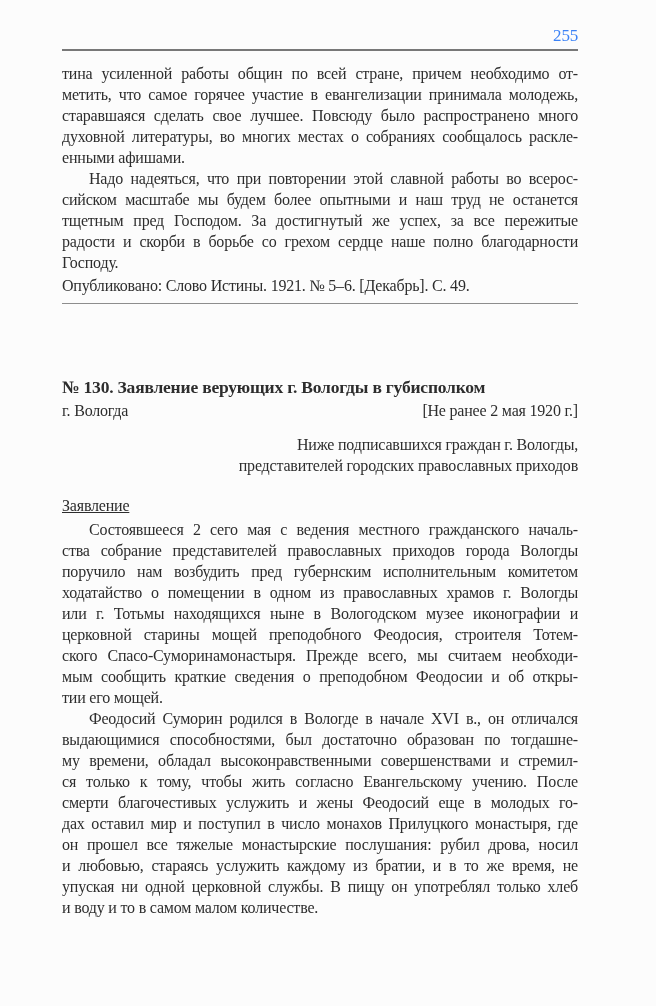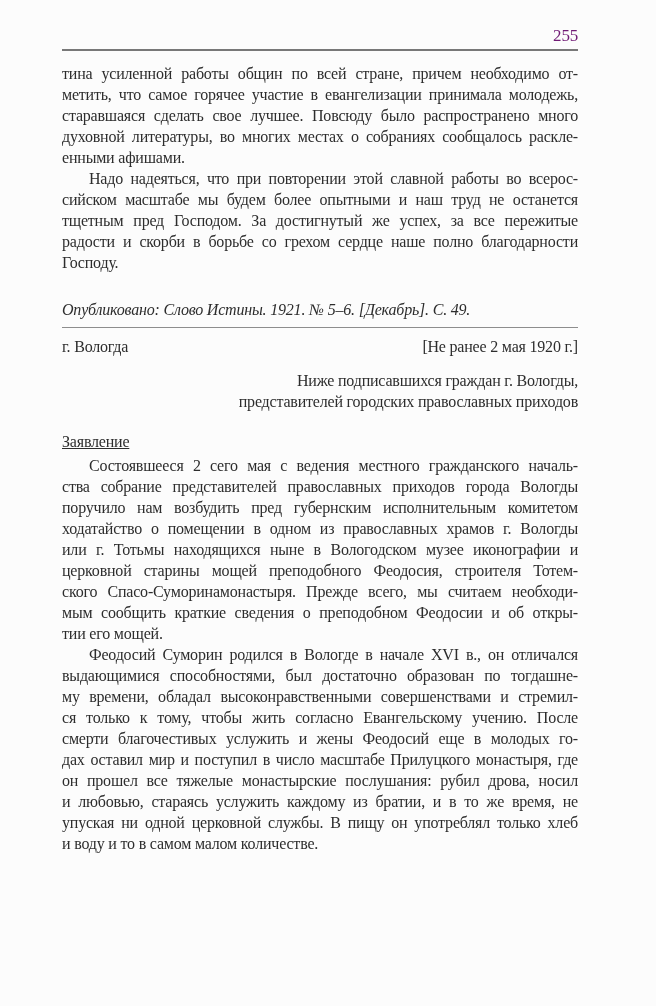--- a/index.html
+++ b/index.html
@@ -21,21 +21,21 @@
     box-sizing: border-box;
   }
   .content {
     margin-left: 62px;
     width: 516px;
   }
   .page-number {
     margin-top: 26px;
     text-align: right;
     font-size: 17px;
-    color: #701a75;
+    color: #3b82f6;
     line-height: 19px;
   }
   .rule-top {
     margin-top: 4px;
     border: 0;
     border-top: 2px solid #787878;
     width: 100%;
   }
   .rule-mid {
     margin-top: 7px;
@@ -50,22 +50,21 @@
     white-space: normal;
   }
   .para.justify > .line:last-child {
     text-align-last: left;
   }
   .para.indent > .line:first-child {
     text-indent: 27px;
   }
   .para-first { margin-top: 12px; }
   .pub-note {
-    margin-top: 26px;
-    font-style: italic;
+    margin-top: 2px;
   }
   .doc-heading {
     margin-top: 72px;
     font-weight: bold;
     font-size: 17.5px;
     line-height: 22px;
   }
   .place-date {
     margin-top: 2px;
     display: flex;
@@ -110,20 +109,21 @@
         <div class="line">сийском масштабе мы будем более опытными и наш труд не останется</div>
         <div class="line">тщетным пред Господом. За достигнутый же успех, за все пережитые</div>
         <div class="line">радости и скорби в борьбе со грехом сердце наше полно благодарности</div>
         <div class="line">Господу.</div>
       </div>
 
     <div class="pub-note">Опубликовано: Слово Истины. 1921. № 5–6. [Декабрь]. С. 49.</div>
 
     <hr class="rule-mid">
 
+    <div class="doc-heading">№ 130. Заявление верующих г. Вологды в губисполком</div>
 
     <div class="place-date">
       <span>г. Вологда</span>
       <span>[Не ранее 2 мая 1920 г.]</span>
     </div>
 
     <div class="para addressee">
         <div class="line">Ниже подписавшихся граждан г. Вологды,</div>
         <div class="line">представителей городских православных приходов</div>
       </div>
@@ -141,21 +141,21 @@
         <div class="line">мым сообщить краткие сведения о преподобном Феодосии и об откры-</div>
         <div class="line">тии его мощей.</div>
       </div>
 
     <div class="para justify indent">
         <div class="line">Феодосий Суморин родился в Вологде в начале XVI в., он отличался</div>
         <div class="line">выдающимися способностями, был достаточно образован по тогдашне-</div>
         <div class="line">му времени, обладал высоконравственными совершенствами и стремил-</div>
         <div class="line">ся только к тому, чтобы жить согласно Евангельскому учению. После</div>
         <div class="line">смерти благочестивых услужить и жены Феодосий еще в молодых го-</div>
-        <div class="line">дах оставил мир и поступил в число масштабе Прилуцкого монастыря, где</div>
+        <div class="line">дах оставил мир и поступил в число монахов Прилуцкого монастыря, где</div>
         <div class="line">он прошел все тяжелые монастырские послушания: рубил дрова, носил</div>
         <div class="line">и любовью, стараясь услужить каждому из братии, и в то же время, не</div>
         <div class="line">упуская ни одной церковной службы. В пищу он употреблял только хлеб</div>
         <div class="line">и воду и то в самом малом количестве.</div>
       </div>
 
   </div>
 </div>
 
 </body></html>

